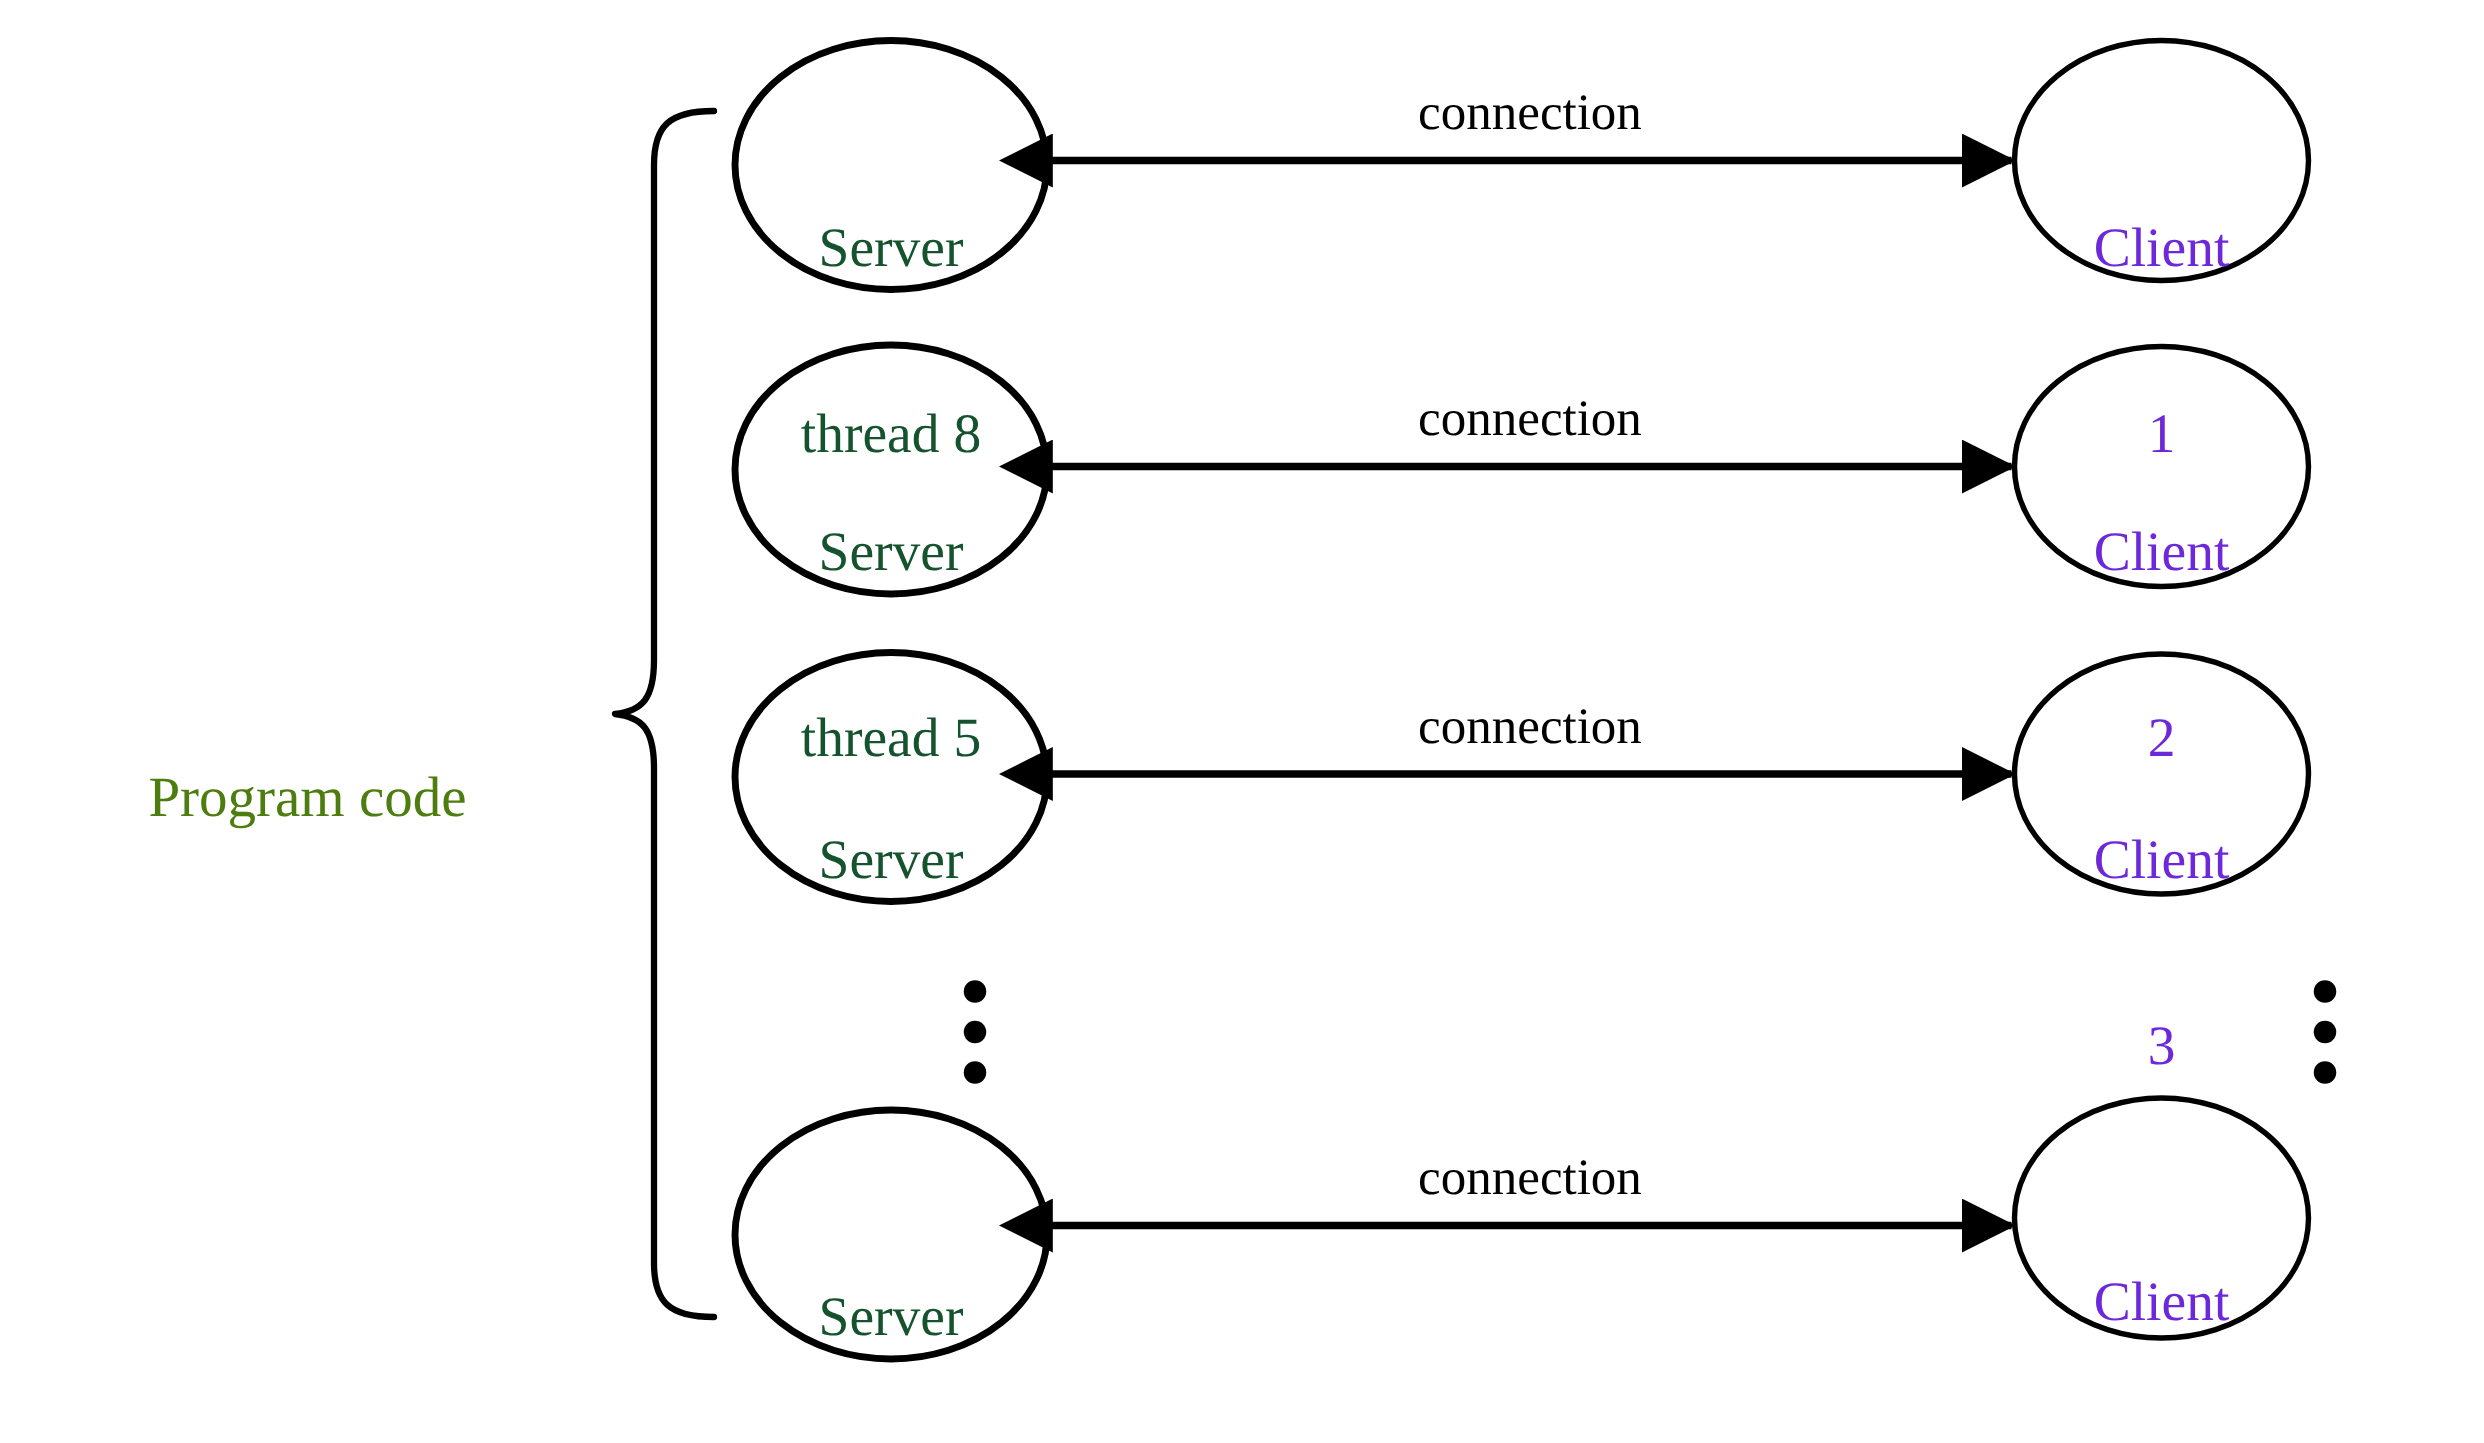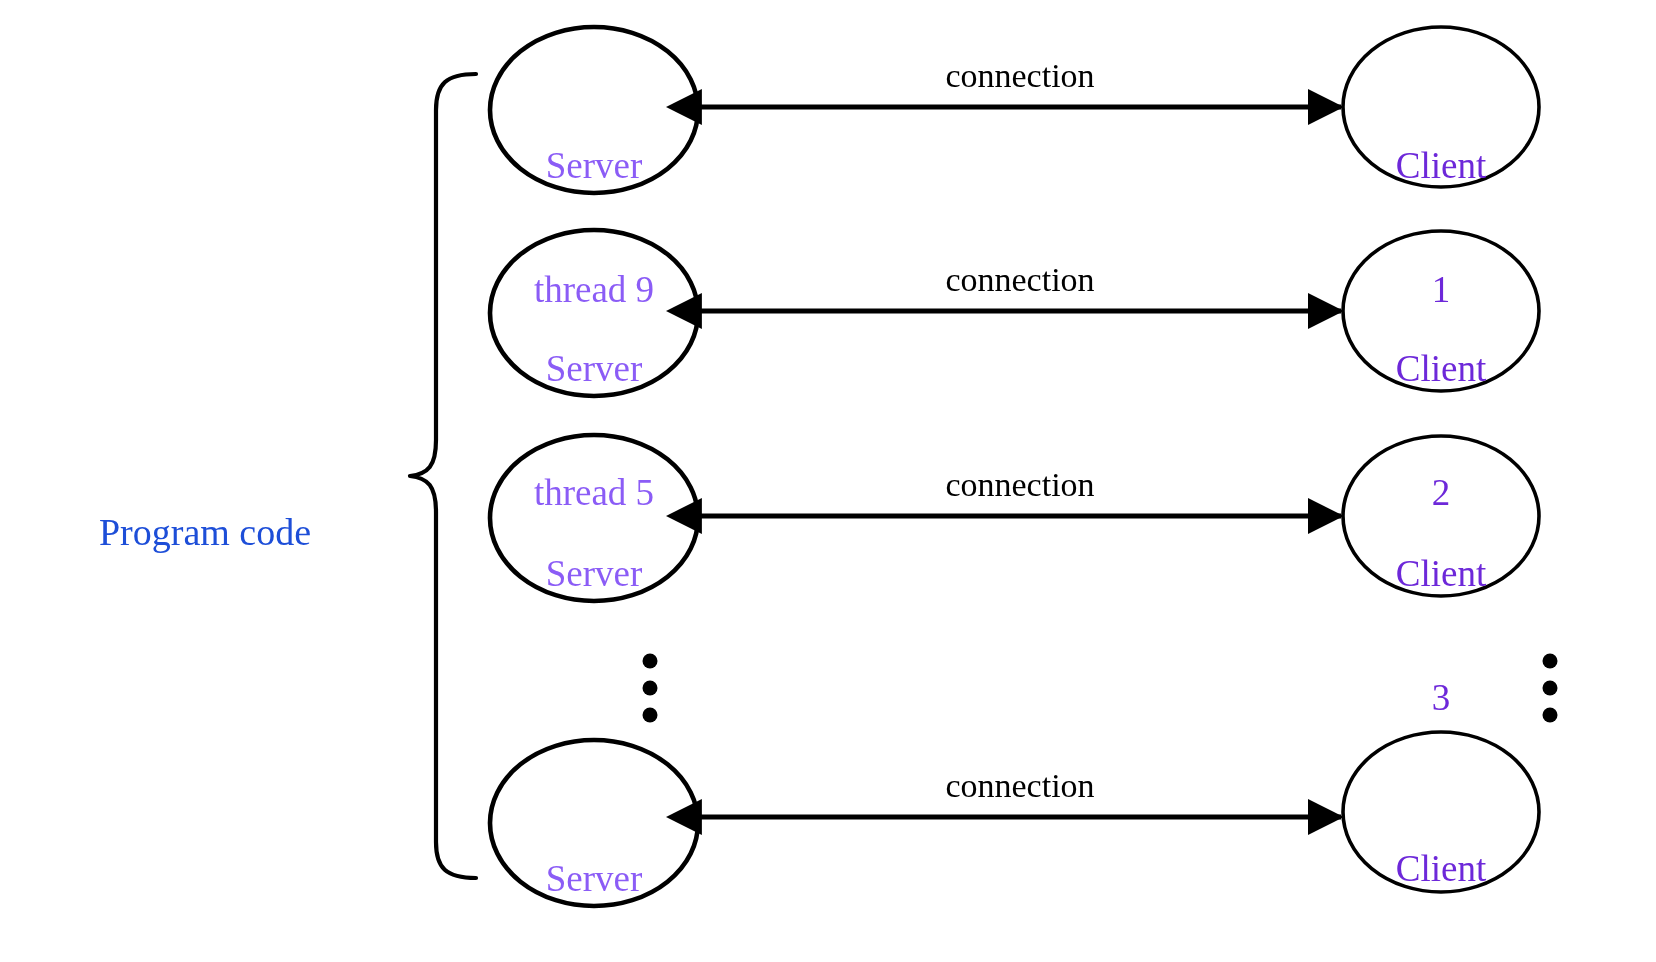--- a/index.html
+++ b/index.html
@@ -34,32 +34,32 @@
     text-align: center;
     line-height: 1.12;
     white-space: pre;
     font-family: Liberation Serif, serif;
   }
   .node-label {
     font-size: 37px;
     font-weight: 400;
   }
   .server-label {
-    color: #8b5cf6;
+    color: #14532d;
   }
   .client-label {
     color: #6d28d9;
   }
   .edge-label {
     font-size: 34px;
     color: #000000;
   }
   .brace-note {
     font-size: 38px;
-    color: #1d4ed8;
+    color: #4d7c0f;
     line-height: 1.22;
   }
 </style>
 </head>
 <body>
 
 <div id="stage">
 
   <svg class="layer" viewBox="0 0 1656 962">
 
@@ -118,21 +118,21 @@
     </g>
 
   </svg>
 
   <div class="lbl brace-note" style="left:40px; top:416px; width:330px;">
     <div>Program code</div>
   </div>
 
   <div class="lbl node-label server-label" style="left:484px; top:62px; width:220px;">
     <div>Server</div>
-    <div>thread 9</div>
+    <div>thread 8</div>
   </div>
   <div class="lbl edge-label" style="left:840px; top:57px; width:360px;">connection</div>
   <div class="lbl node-label client-label" style="left:1341px; top:62px; width:200px;">
     <div>Client</div>
     <div>1</div>
   </div>
 
   <div class="lbl node-label server-label" style="left:484px; top:265px; width:220px;">
     <div>Server</div>
     <div>thread 5</div>

